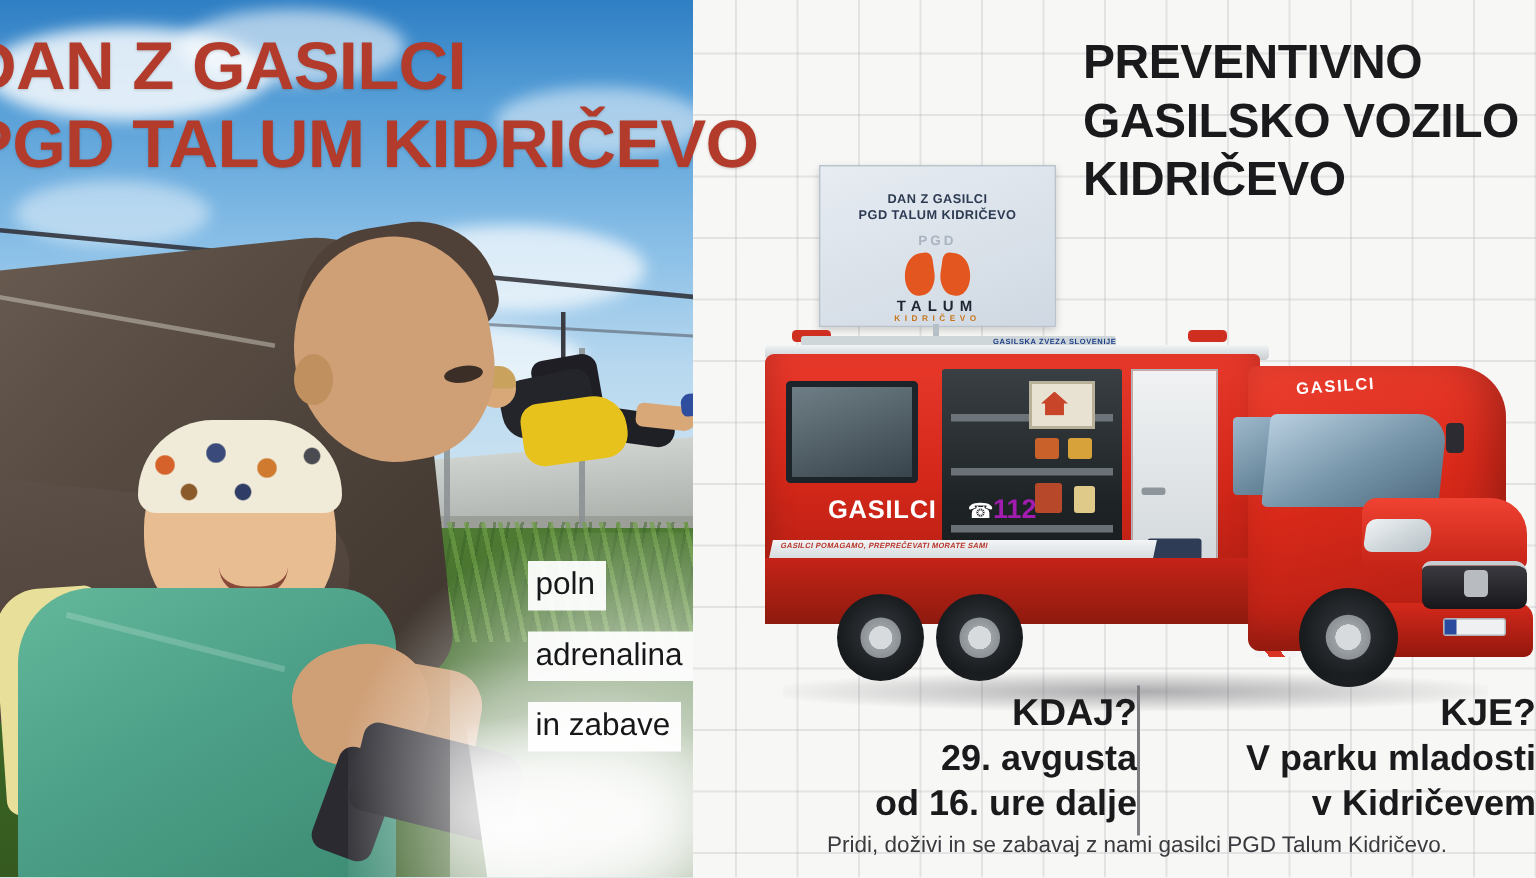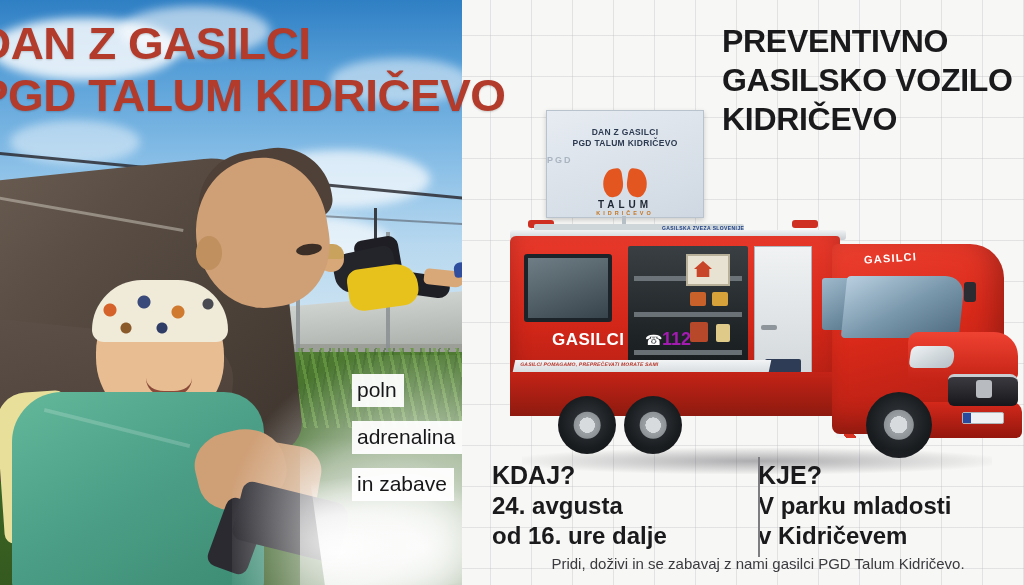--- a/index.html
+++ b/index.html
@@ -316,21 +316,21 @@
   }
   .sign-t1 {
     position:absolute; left:0; right:0; top:16px; text-align:center;
     font-size:8.5px; font-weight:700; color:#2d3b52; letter-spacing:.3px;
   }
   .sign-t2 {
     position:absolute; left:0; right:0; top:27px; text-align:center;
     font-size:8.5px; font-weight:700; color:#2d3b52; letter-spacing:.3px;
   }
   .sign-pgd {
-    position:absolute; left:0; right:0; top:44px; 
+    position:absolute; left:0; right:0; top:44px; text-align:center;
     font-size:9px; font-weight:700; color:#aab4c0; letter-spacing:2px;
   }
   .sign-butterfly {
     position:absolute; left:50%; top:58px; transform:translateX(-50%);
     width:46px; height:28px;
   }
   .sign-butterfly::before, .sign-butterfly::after {
     content:""; position:absolute; top:0; width:20px; height:28px;
     background:#e4561f;
   }
@@ -539,21 +539,21 @@
     position:absolute; left:30px; top:352px; width:470px; height:26px;
     background:radial-gradient(ellipse at 50% 50%, rgba(60,60,70,.40) 0%, rgba(60,60,70,.14) 50%, rgba(0,0,0,0) 76%);
   }
 
   
   .info {
     position:absolute; left:492px; top:455px; width:532px; height:130px; z-index:28;
   }
   .info-cols { position:absolute; inset:0; display:flex; }
   .col {
-    flex:1; text-align:left; padding-top:5px;
+    flex:1; text-align:right; padding-top:5px;
   }
   .col .q {
     font-size:25px; font-weight:700; color:#1a1a1c; line-height:31px;
   }
   .col .l {
     font-size:24px; font-weight:700; color:#1a1a1c; line-height:30px;
   }
   .divider {
     position:absolute; left:266px; top:2px; width:2px; height:100px;
     background:#7d7d82;
@@ -724,21 +724,21 @@
   <div class="overlay-lines">
     <div class="ov-line light">poln</div>
     <div class="ov-line light">adrenalina</div>
     <div class="ov-line light">in zabave</div>
   </div>
 
   <div class="info">
     <div class="info-cols">
       <div class="col">
         <div class="q">KDAJ?</div>
-        <div class="l">24. avgusta</div>
+        <div class="l">29. avgusta</div>
         <div class="l">od 16. ure dalje</div>
       </div>
       <div class="col">
         <div class="q">KJE?</div>
         <div class="l">V parku mladosti</div>
         <div class="l">v Kidričevem</div>
       </div>
     </div>
     <div class="divider"></div>
     <div class="tagline">Pridi, doživi in se zabavaj z nami gasilci PGD Talum Kidričevo.</div>

